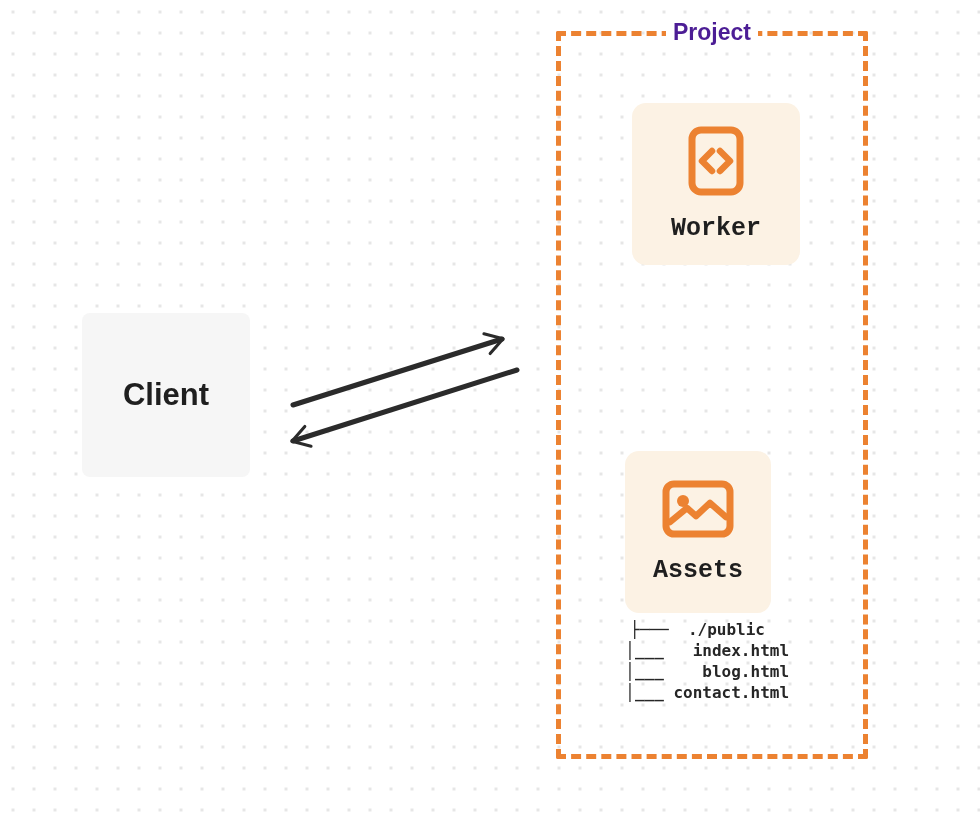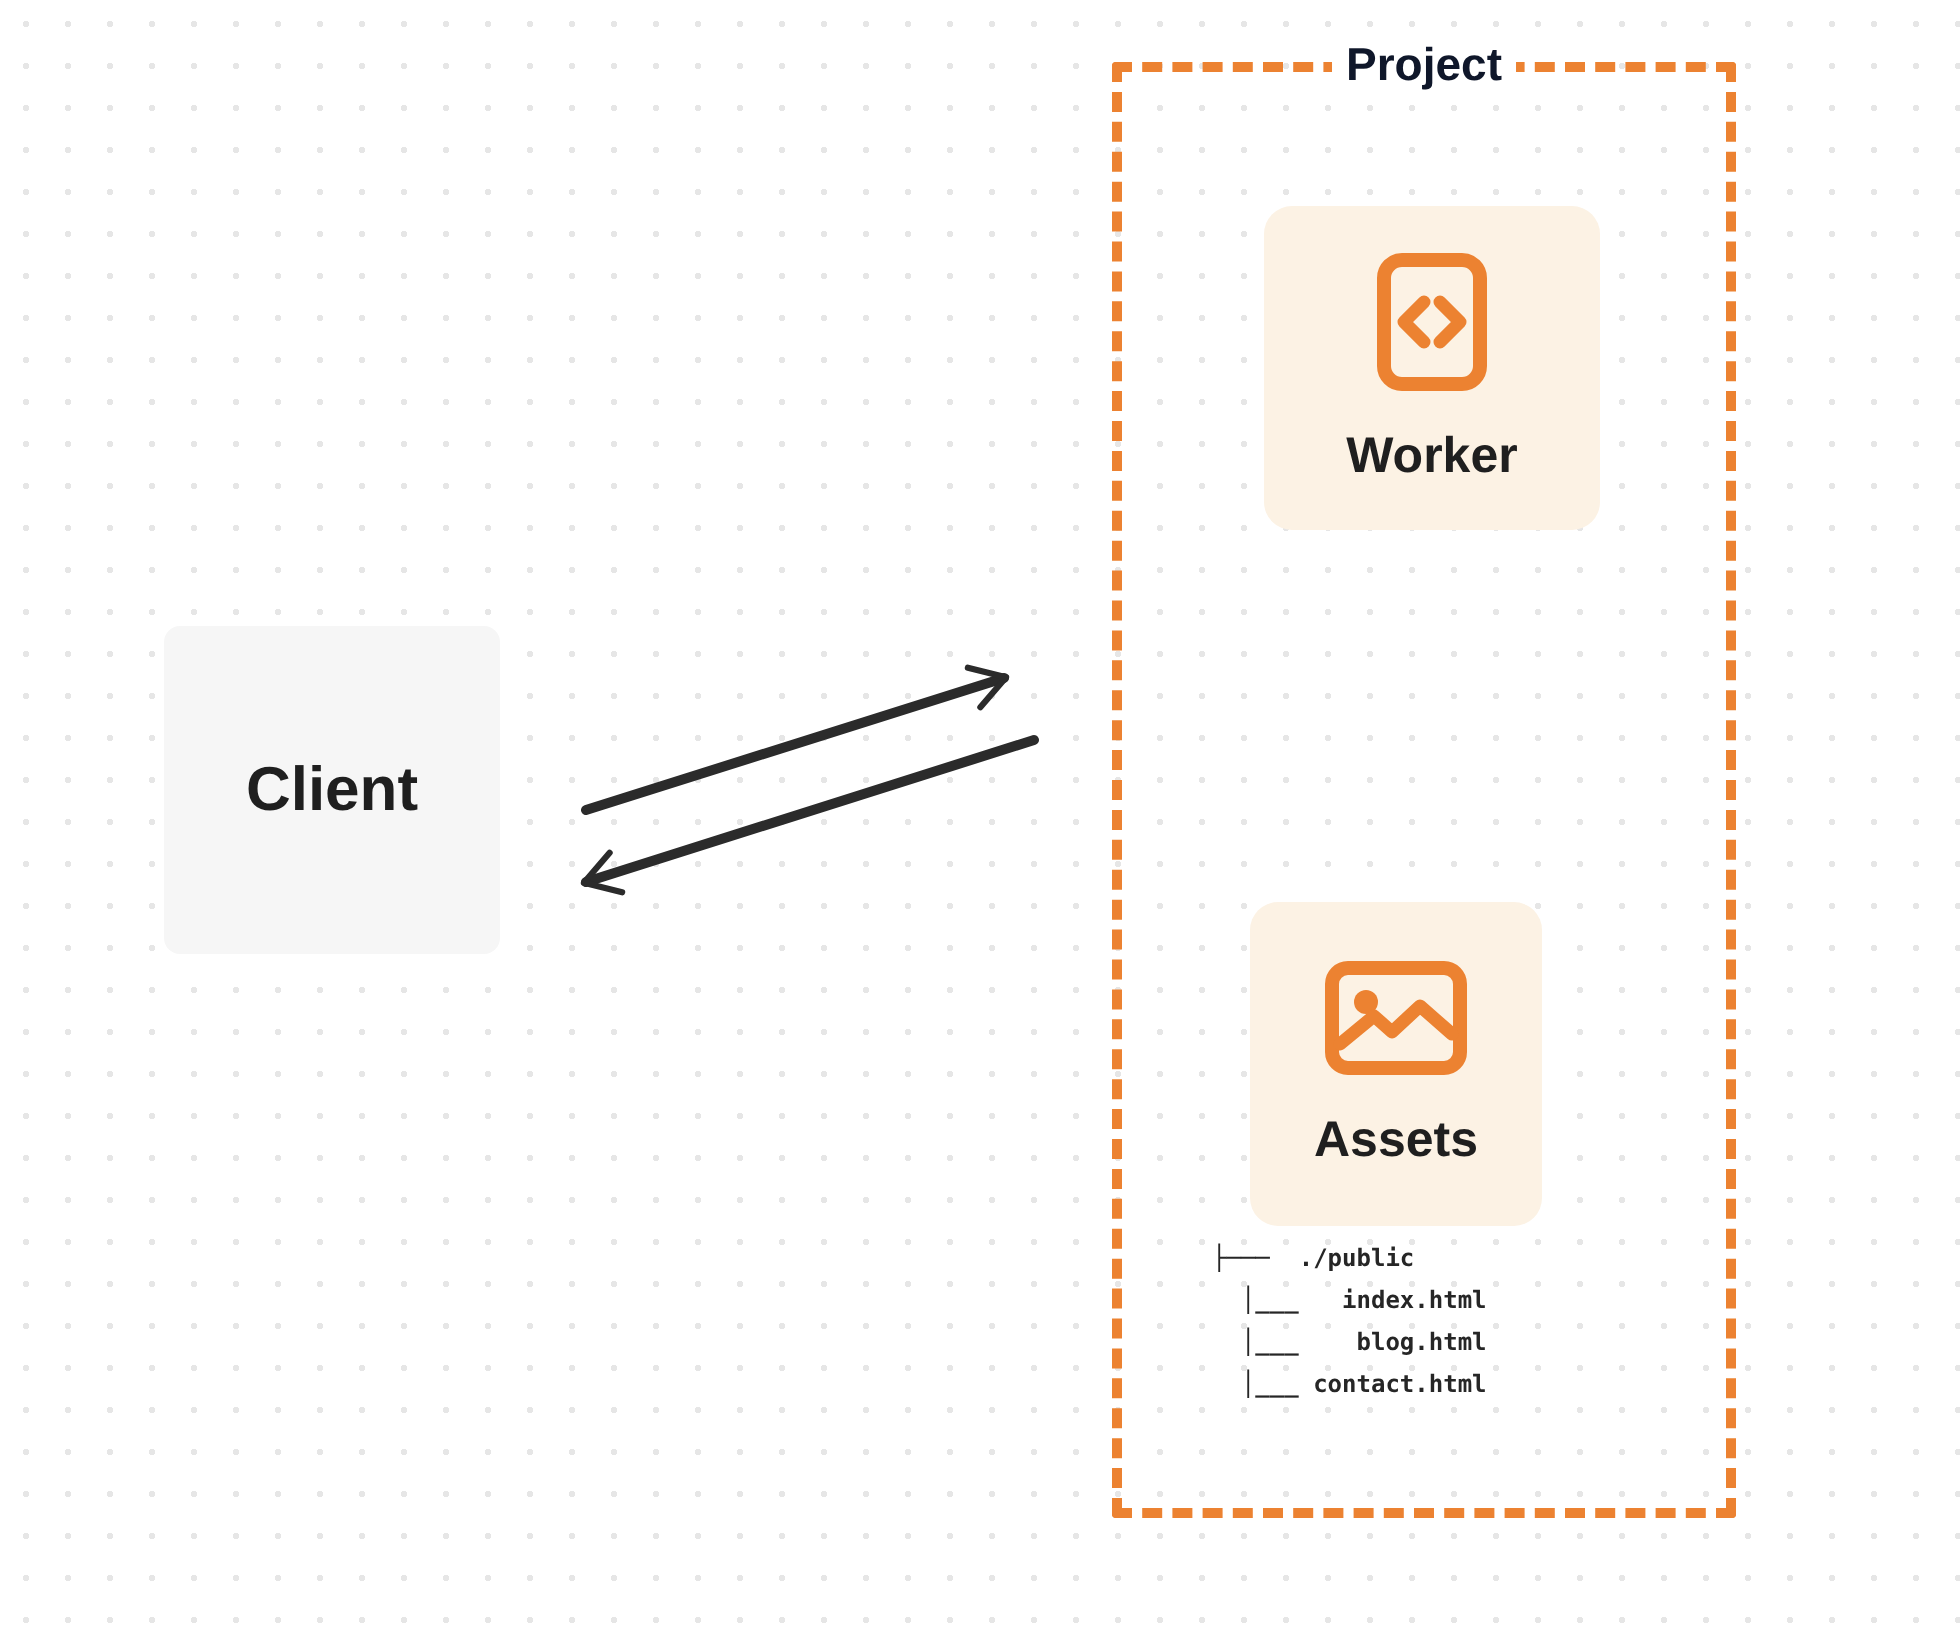--- a/index.html
+++ b/index.html
@@ -55,49 +55,50 @@
     border: 5px dashed #ec8231;
     border-radius: 2px;
   }
   .project-label {
     position: absolute;
     top: -17px; left: 50%;
     transform: translateX(-50%);
     background: #ffffff;
     padding: 0 7px;
     font-size: 23px; font-weight: bold;
-    color: #0f172a;
+    color: #4c1d95;
     white-space: nowrap;
   }
 
   
   .card {
     position: absolute;
     background: #fcf2e4;
     border-radius: 14px;
     display: flex; flex-direction: column;
-    align-items: center; justify-content: center;
+    align-items: center; justify-content: center; font-family: Liberation Mono, monospace;
   }
   .worker-card { left: 632px; top: 103px; width: 168px; height: 162px; gap: 18px; }
   .assets-card { left: 625px; top: 451px; width: 146px; height: 162px; gap: 18px; }
   .card .label {
     font-size: 25px; font-weight: bold; color: #1f1f1f;
   }
   .icon { display: block; line-height: 0; }
 
   
   .file-tree {
     position: absolute;
     left: 606px; top: 619px;
     font-family: "DejaVu Sans Mono", monospace;
-    font-size: 12px;
+    font-size: 16px;
     font-weight: bold;
     line-height: 21px;
     color: #262626;
     white-space: pre;
+    text-align: center;
   }
 </style>
 </head>
 <body>
 
 <div class="canvas">
 
   <div class="client-box">
     <span class="label">Client</span>
   </div>

